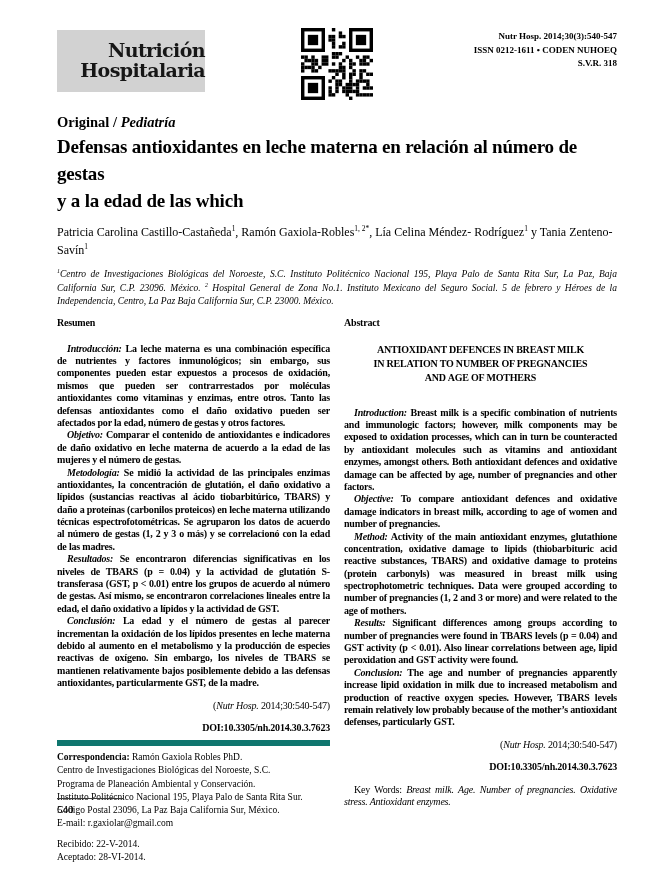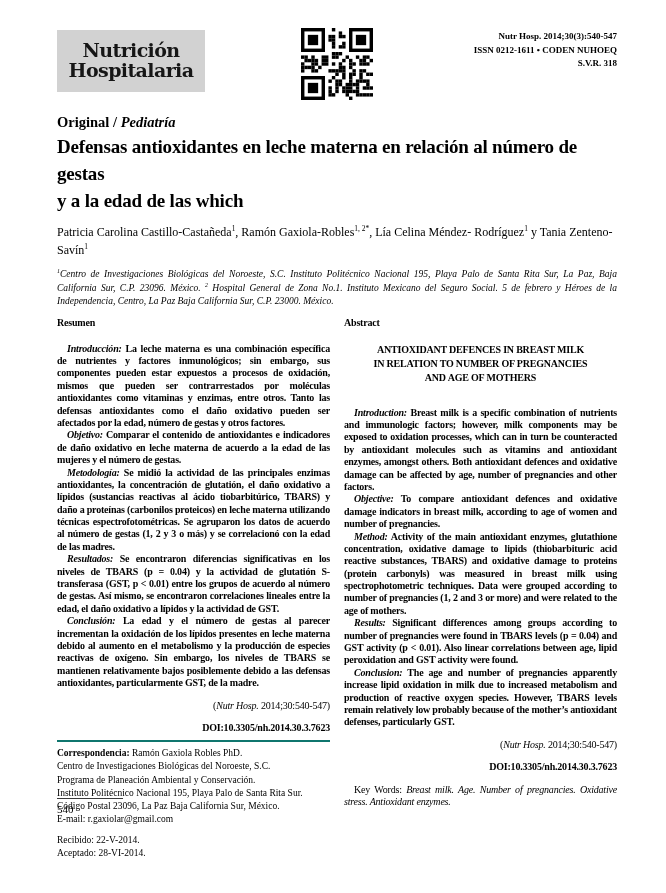--- a/index.html
+++ b/index.html
@@ -14,21 +14,21 @@
     overflow: hidden;
   }
   .content { position: absolute; left: 57px; top: 28px; width: 560px; }
 
   
   .hdr { display: flex; align-items: flex-start; height: 70px; }
   .hdr-side { flex: 1 1 0; }
   .logo-box {
     width: 148px; height: 62px; margin-top: 2px;
     background: #d2d2d2;
-    display: flex; flex-direction: column; justify-content: center; align-items: center;
+    display: flex; flex-direction: column; justify-content: center; align-items: flex-end;
   }
   .logo-line {
     font-family: "DejaVu Serif", serif;
     font-weight: bold; font-size: 19px; line-height: 1.05;
     color: #161616; letter-spacing: -0.6px;
   }
   .qr-wrap { width: 72px; height: 72px; margin: 0 auto; }
   .hdr-cite {
     font-size: 9px; font-weight: bold; text-align: right; line-height: 1.5; padding-top: 2px;
   }
@@ -54,21 +54,21 @@
   .abs-subtitle { text-align: center; margin: 1px 4px 22px; line-height: 1.4; }
   .cite-line { text-align: right; margin-top: 10px; font-weight: normal; }
   .cite-line .it { font-style: italic; }
   .doi-line { text-align: right; margin-top: 10px; font-weight: bold; }
   .kw { margin-top: 10px; font-weight: normal; text-indent: 10px; }
   .kw .it { font-style: italic; }
 
   
   .correspondence {
     position: absolute; left: 0; top: 712px; width: 273px;
-    border-top: 2px solid #0f766e; padding-top: 5px;
+    border-top: 6px solid #0f766e; padding-top: 5px;
     font-size: 9.5px; line-height: 1.4; font-weight: normal;
   }
   .corr-label { font-weight: bold; }
   .corr-dates { margin-top: 7px; }
 
   
   .footer { position: absolute; left: 0; top: 770px; font-size: 11px; }
   .footer-rule { width: 66px; border-top: 1px solid #3a3a3a; margin-bottom: 4px; }
 </style>
 </head>

